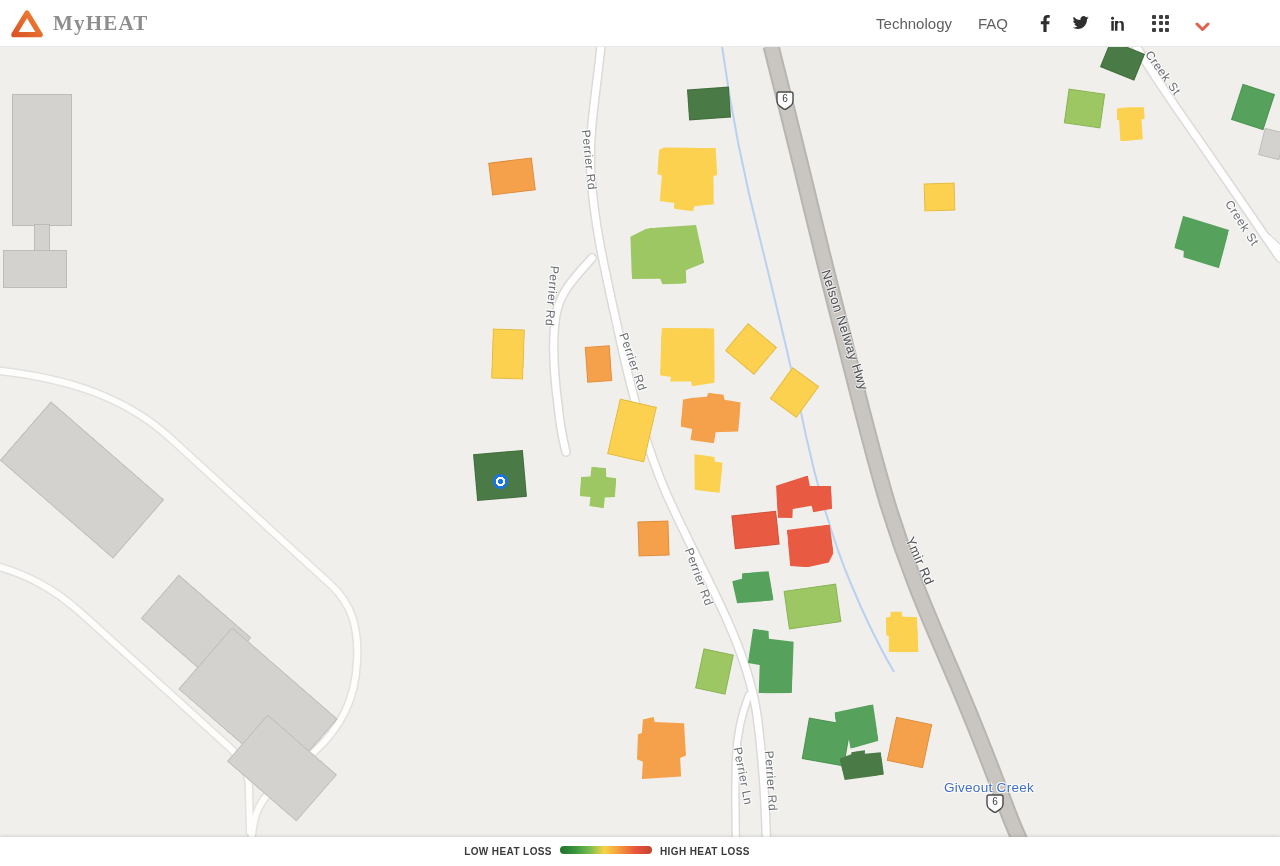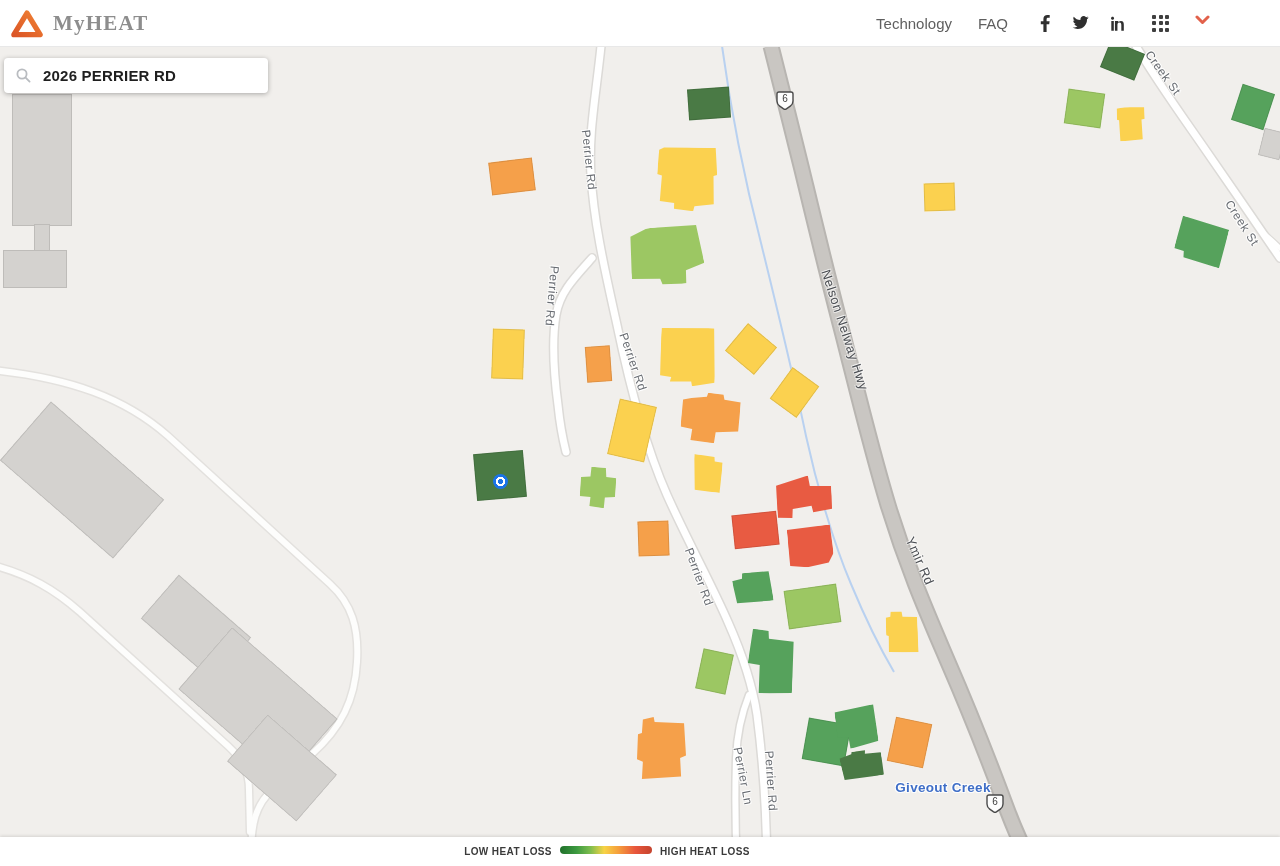--- a/index.html
+++ b/index.html
@@ -4,21 +4,21 @@
 <style>
   html,body{margin:0;padding:0;}
   body{width:1280px;height:866px;overflow:hidden;font-family:"Liberation Sans",sans-serif;background:#f1efec;position:relative;}
 
   
   .hdr{position:absolute;top:0;left:0;right:0;height:46px;background:#fff;z-index:20;
        display:flex;align-items:center;justify-content:space-between;border-bottom:1px solid #e8e8e8;}
   .brand{display:flex;align-items:center;gap:9px;padding-left:10px;font-family:Liberation Serif, serif;}
   .brand svg{display:block;}
   .brand-name{font-size:21px;font-weight:600;color:#8d8d8d;letter-spacing:1.2px;}
-  .nav{display:flex;align-items:flex-start;gap:26px;margin-right:70px;}
+  .nav{display:flex;align-items:flex-end;gap:26px;margin-right:70px;}
   .nav a{font-size:15px;color:#5f5f5f;text-decoration:none;cursor:pointer;}
   .soc{display:flex;align-items:center;gap:22px;margin-left:6px;}
   .soc svg{display:block;fill:#2f2f2f;}
   .grid9{display:grid;grid-template-columns:repeat(3,4px);grid-template-rows:repeat(3,4px);gap:2.5px;cursor:pointer;}
   .grid9 i{background:#3f3f3f;border-radius:1px;}
   .chev{cursor:pointer;display:block;}
 
   
   .map{position:absolute;inset:0;z-index:1;background:#f1efec;}
   .roads{position:absolute;left:0;top:0;}
@@ -126,37 +126,30 @@
       <span class="map-label" style="left: 589px; top: 160px; transform: translate(-50%, -50%) rotate(84deg);">Perrier Rd</span>
       <span class="map-label" style="left: 552px; top: 296px; transform: translate(-50%, -50%) rotate(95deg);">Perrier Rd</span>
       <span class="map-label" style="left: 633px; top: 362px; transform: translate(-50%, -50%) rotate(71deg);">Perrier Rd</span>
       <span class="map-label" style="left: 699px; top: 577px; transform: translate(-50%, -50%) rotate(70deg);">Perrier Rd</span>
       <span class="map-label" style="left: 771px; top: 781px; transform: translate(-50%, -50%) rotate(86deg);">Perrier Rd</span>
       <span class="map-label" style="left: 743px; top: 776px; transform: translate(-50%, -50%) rotate(79deg);">Perrier Ln</span>
       <span class="map-label hwy" style="left: 845px; top: 330px; transform: translate(-50%, -50%) rotate(72deg);">Nelson Nelway Hwy</span>
       <span class="map-label hwy" style="left: 920px; top: 561px; transform: translate(-50%, -50%) rotate(66deg);">Ymir Rd</span>
       <span class="map-label" style="left: 1163px; top: 73px; transform: translate(-50%, -50%) rotate(54deg);">Creek St</span>
       <span class="map-label" style="left: 1242px; top: 223px; transform: translate(-50%, -50%) rotate(57deg);">Creek St</span>
-      <span class="map-label water" style="left: 943px; top: 787px; transform: translate(-50%, -50%) rotate(0deg); font-weight: bold;">Giveout Creek</span>
+      <span class="map-label water" style="left: 989px; top: 787px; transform: translate(-50%, -50%) rotate(0deg);">Giveout Creek</span>
       <div class="shield" style="left: 776px; top: 91px;"><svg width="18" height="20" viewBox="0 0 18 20">
           <path d="M3 1 H15 Q17 1 17 3 V10 Q17 13.2 14.3 15.1 L10.4 17.8 Q9 18.7 7.6 17.8 L3.7 15.1 Q1 13.2 1 10 V3 Q1 1 3 1 Z" fill="#fdfdfd" stroke="#4a4a4a" stroke-width="1.4"></path>
         </svg><span>6</span></div>
       <div class="shield" style="left: 986px; top: 794px;"><svg width="18" height="20" viewBox="0 0 18 20">
           <path d="M3 1 H15 Q17 1 17 3 V10 Q17 13.2 14.3 15.1 L10.4 17.8 Q9 18.7 7.6 17.8 L3.7 15.1 Q1 13.2 1 10 V3 Q1 1 3 1 Z" fill="#fdfdfd" stroke="#4a4a4a" stroke-width="1.4"></path>
         </svg><span>6</span></div>
       <div class="marker" style="left: 492.5px; top: 473.5px;"></div>
     </div>
 
-  <div class="search">
-    <svg width="15" height="15" viewBox="0 0 15 15">
-      <circle cx="6" cy="6" r="4.6" fill="none" stroke="#b9bcc0" stroke-width="1.8"></circle>
-      <line x1="9.6" y1="9.6" x2="13.6" y2="13.6" stroke="#b9bcc0" stroke-width="1.8" stroke-linecap="round"></line>
-    </svg>
-    <input type="text" value="2026 PERRIER RD" style="">
-  </div>
 </div>
 
 <header class="hdr">
   <div class="brand">
     <svg width="34" height="30" viewBox="0 0 48 42">
       <defs>
         <linearGradient id="lg" x1="0" y1="1" x2="1" y2="0">
           <stop offset="0" stop-color="#db5526"></stop>
             <stop offset="1" stop-color="#f08233"></stop>
         </linearGradient>

